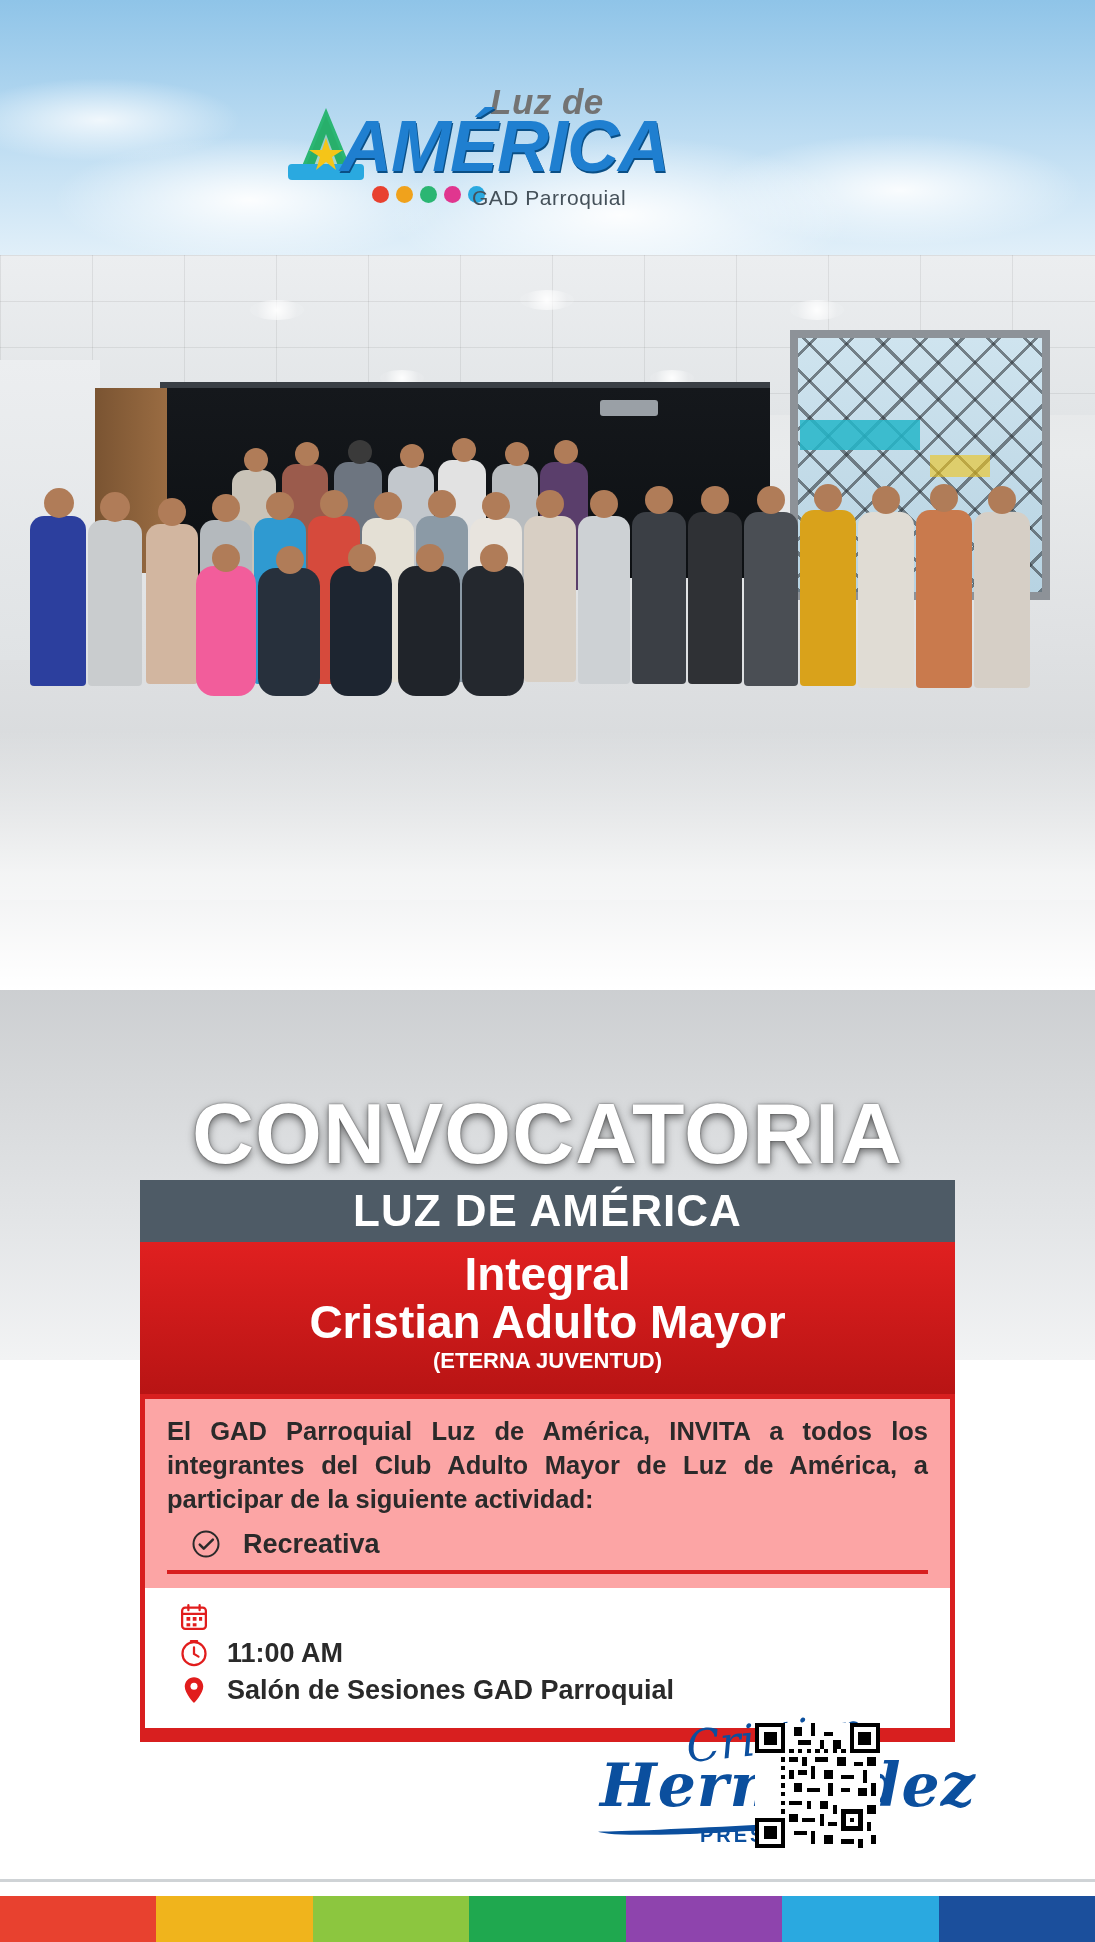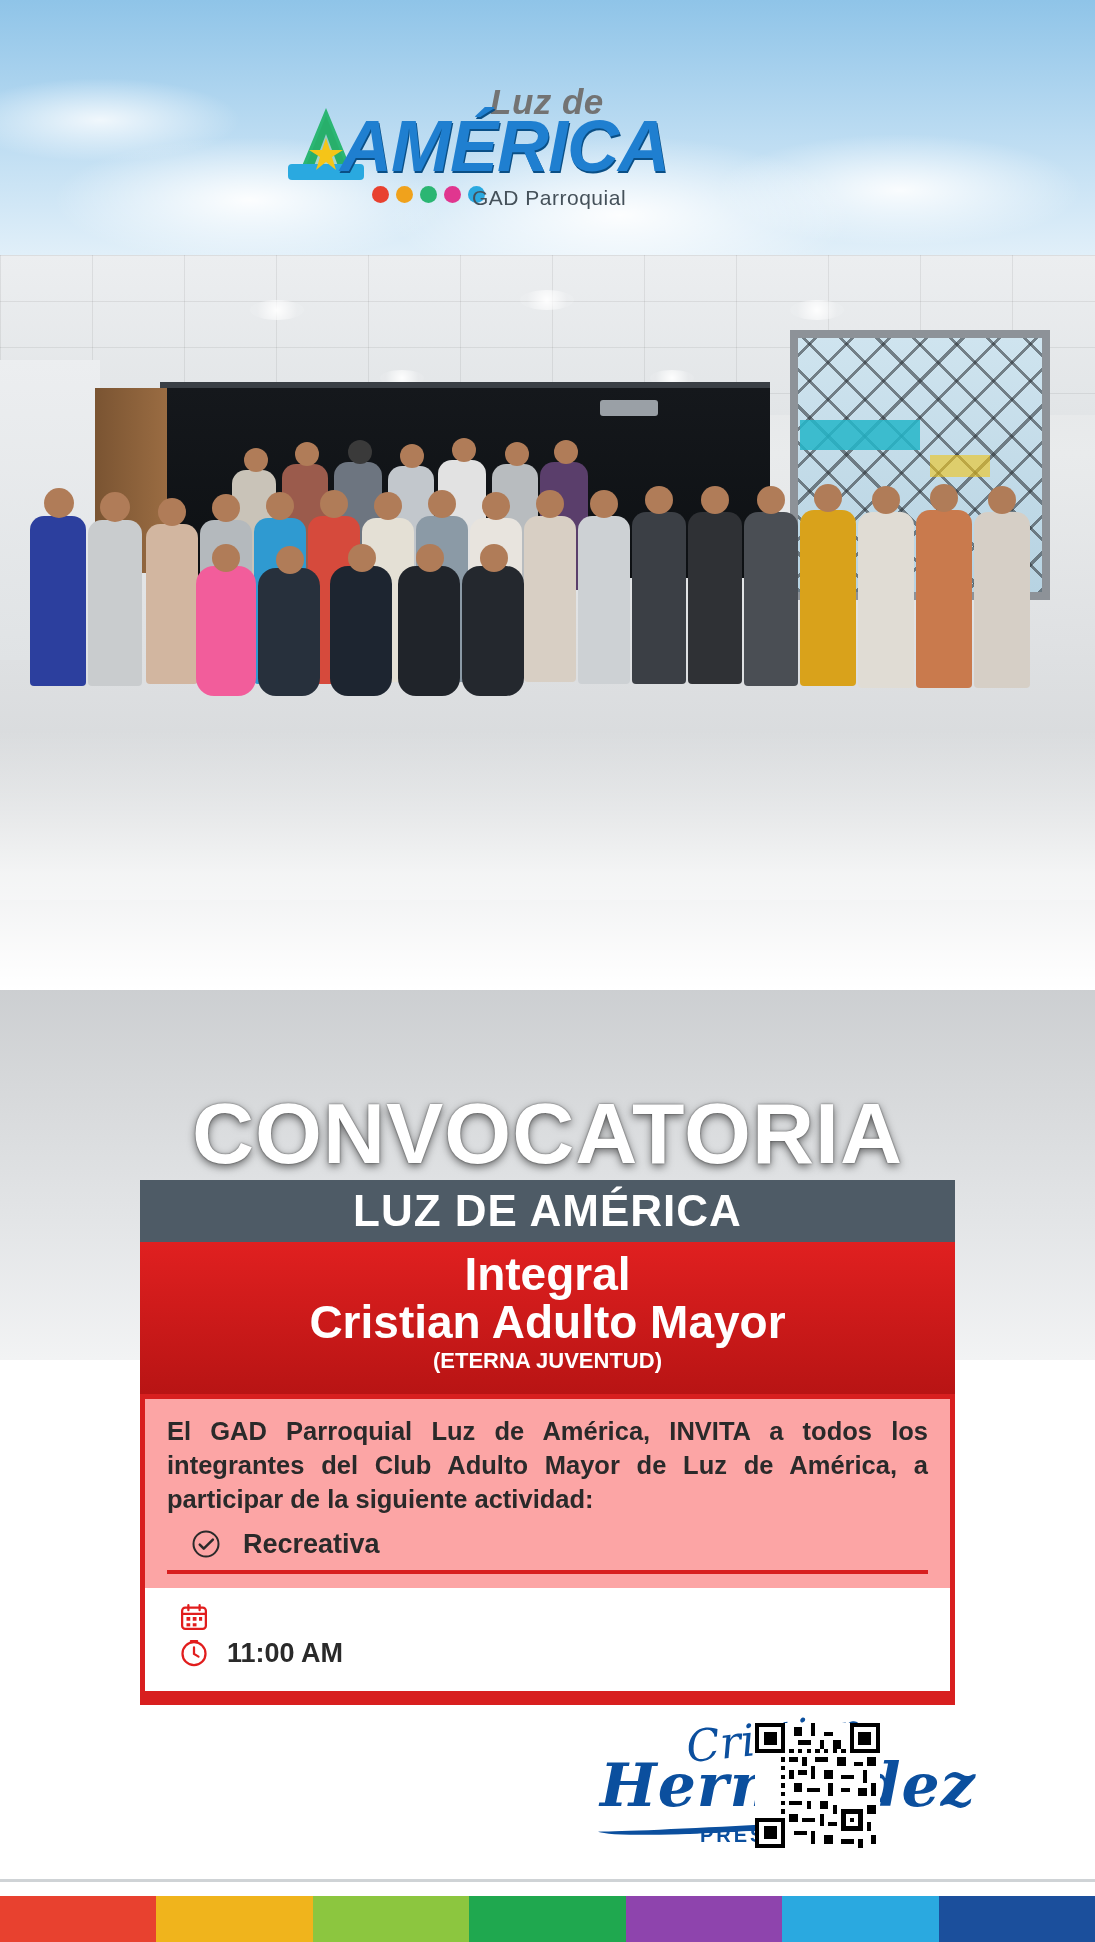--- a/index.html
+++ b/index.html
@@ -384,20 +384,27 @@
 
       <div class="drow">
         <svg class="ic" viewBox="0 0 24 24">
           <circle cx="12" cy="12.5" r="9.2" fill="none" stroke="#e11d1d" stroke-width="1.8"></circle>
           <path d="M12 7.5v5.2l3.6 2.2" fill="none" stroke="#e11d1d" stroke-width="1.8" stroke-linecap="round"></path>
           <path d="M9.5 2.5h5" stroke="#e11d1d" stroke-width="1.8" stroke-linecap="round"></path>
         </svg>
         <span class="txt">11:00 AM</span>
       </div>
 
+      <div class="drow">
+        <svg class="ic" viewBox="0 0 24 24">
+          <path d="M12 1.8c-4.1 0-7.4 3.3-7.4 7.4 0 5.6 7.4 13.2 7.4 13.2s7.4-7.6 7.4-13.2c0-4.1-3.3-7.4-7.4-7.4z" fill="#e11d1d"></path>
+          <circle cx="12" cy="9" r="2.8" fill="#ffffff"></circle>
+        </svg>
+        <span class="txt">Salón de Sesiones GAD Parroquial</span>
+      </div>
 
     </div>
   </div>
 
   <div class="signature">
     <div class="sig-cristian">Cristian</div>
     <div class="sig-hern">Hernández</div>
     <div class="sig-swoosh"></div>
     <div class="sig-pres">PRESIDENTE</div>
   </div>

